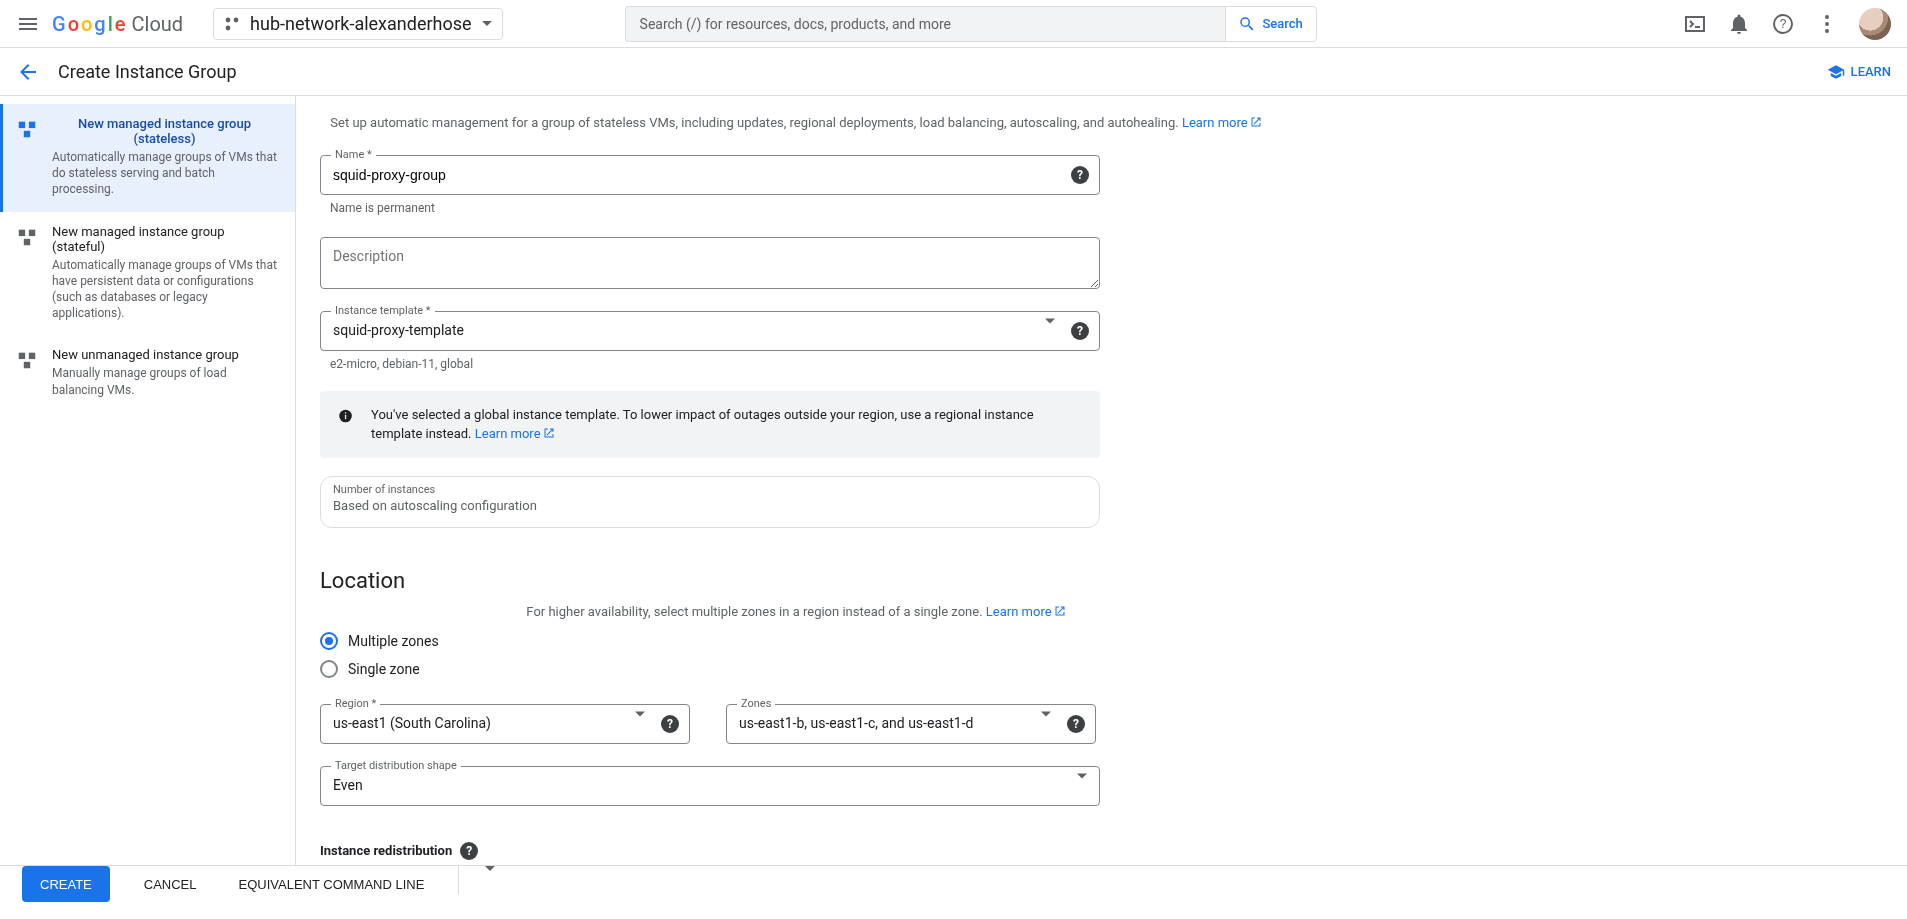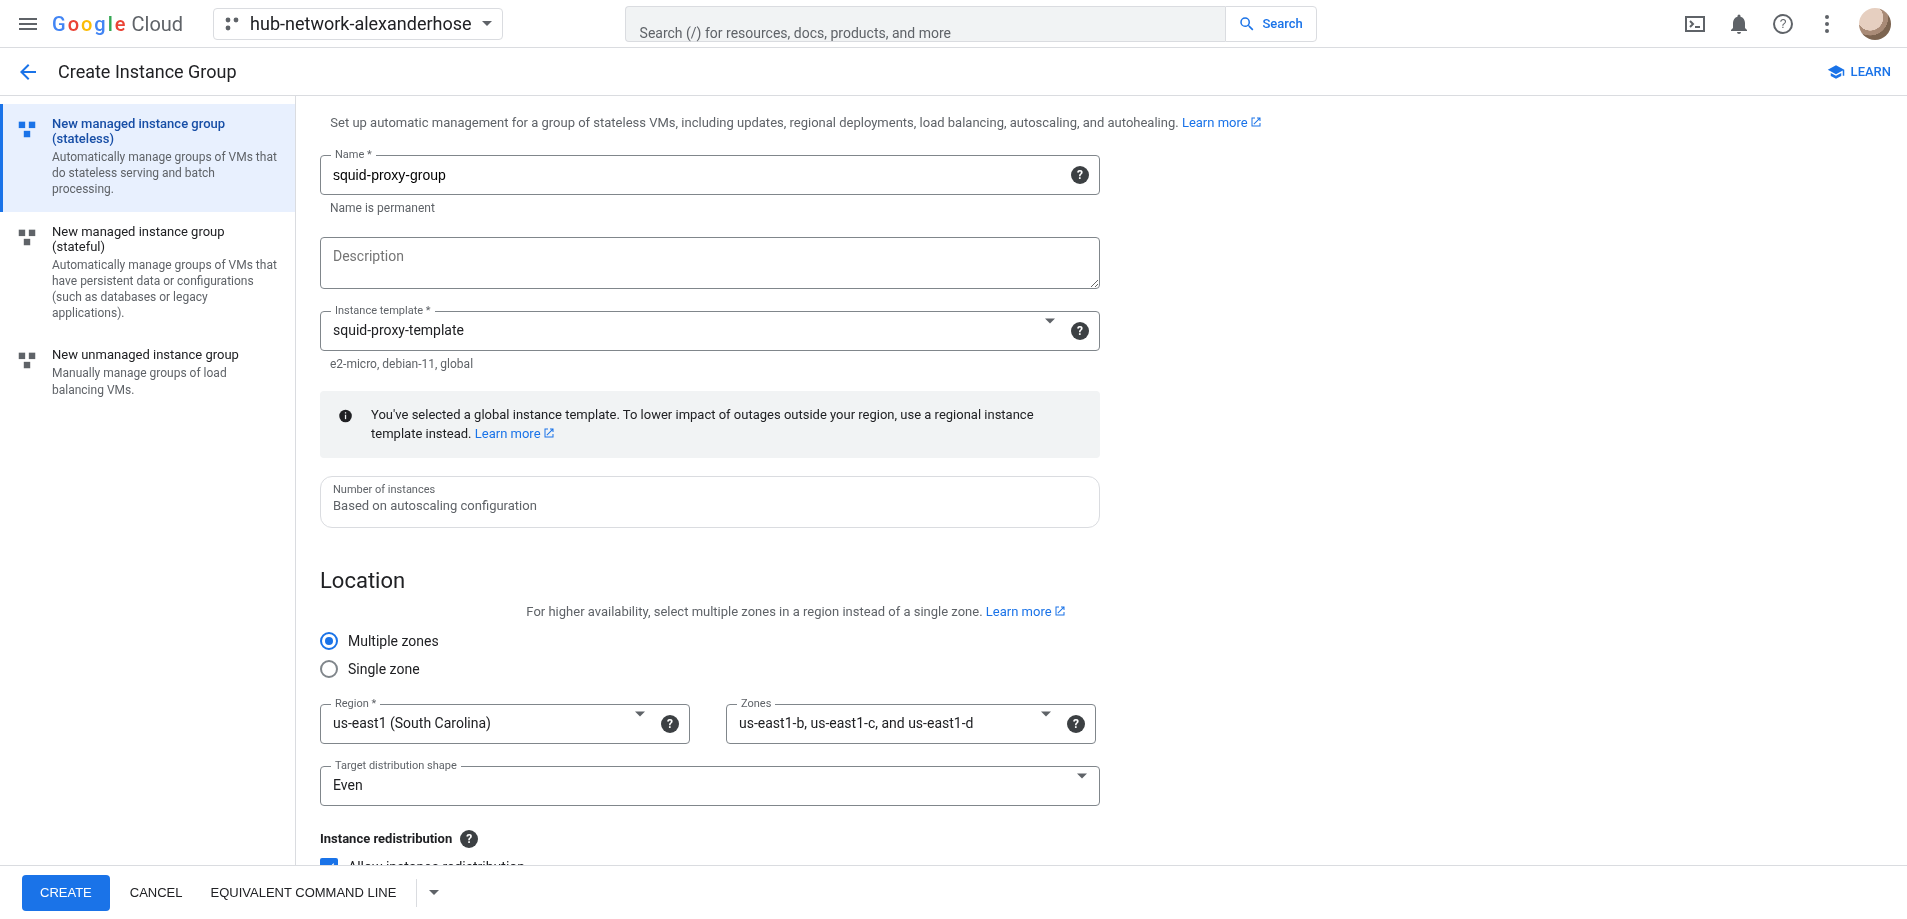--- a/index.html
+++ b/index.html
@@ -25,42 +25,42 @@
   .logo{display:flex;align-items:baseline;gap:2px;font-size:20px;margin-right:18px;}
   .logo .g{font-weight:500;}
   .c1{color:#4285F4}.c2{color:#EA4335}.c3{color:#FBBC05}.c4{color:#4285F4}.c5{color:#34A853}.c6{color:#EA4335}
   .cloud{color:#5f6368;font-weight:400;margin-left:4px;}
   .project-chip{height:32px;border:1px solid var(--border);border-radius:4px;display:flex;align-items:center;padding:0 10px;gap:10px;cursor:pointer;min-width:220px;}
   .project-chip .cubes{width:16px;height:16px;}
   .project-chip .name{font-size:18px;color:var(--text);}
   .caret-down{width:0;height:0;border-left:5px solid transparent;border-right:5px solid transparent;border-top:5px solid #5f6368;margin-left:auto;}
   .spacer{flex:1;}
   .search-wrap{display:flex;height:36px;margin-left:110px;}
-  .search-in{width:600px;background:#f1f3f4;border:1px solid var(--border);border-right:none;border-radius:4px 0 0 4px;display:flex;align-items:flex-end;padding:0 14px;color:#5f6368;font-size:14px;}
+  .search-in{width:600px;background:#f1f3f4;border:1px solid var(--border);border-right:none;border-radius:4px 0 0 4px;display:flex;align-items:center;padding:0 14px;color:#5f6368;font-size:14px;}
   .search-btn{border:1px solid var(--border);border-radius:0 4px 4px 0;width:92px;display:flex;align-items:center;justify-content:center;gap:6px;color:var(--blue);cursor:pointer;background:#fff;font-weight:500;}
   .top-icons{display:flex;align-items:center;gap:20px;margin-right:8px;}
   .icon24{width:24px;height:24px;cursor:pointer;fill:#5f6368;}
   .avatar{width:32px;height:32px;border-radius:50%;background:radial-gradient(circle at 35% 30%,#e6cfc0 0 42%,#a98b77 43% 58%,#7c6450 59% 100%);cursor:pointer;}
 
   
   .subhdr{height:48px;border-bottom:1px solid var(--border);display:flex;align-items:center;padding:0 16px;justify-content:space-between;}
   .subhdr-left{display:flex;align-items:center;gap:18px;}
   .back{width:24px;height:24px;cursor:pointer;}
   .subtitle{font-size:18px;color:var(--text);}
   .learn-chip{display:flex;align-items:center;gap:6px;color:var(--blue);font-weight:500;font-size:13px;cursor:pointer;}
 
   
   .body{display:flex;min-height:820px;}
   .side{width:296px;border-right:1px solid var(--border);padding-top:8px;}
   .side-item{display:flex;gap:14px;padding:12px 18px 14px 16px;position:relative;cursor:pointer;}
   .side-item.sel{background:var(--sel-bg);}
   .side-item.sel::before{content:"";position:absolute;left:0;top:0;bottom:0;width:3px;background:var(--blue);}
   .side-icon{width:22px;height:22px;flex-shrink:0;margin-top:2px;}
   .side-title{font-size:13px;color:var(--text);}
-  .side-item.sel .side-title{color:#174ea6;font-weight:500;}
+  .side-item.sel .side-title{color:#174ea6;font-weight:500;text-align:center;}
   .side-desc{font-size:12px;color:var(--text2);margin-top:3px;line-height:1.35;}
 
   
   .main{flex:1;padding:18px 24px 40px 24px;max-width:1000px;}
   .intro{color:var(--text2);font-size:13px;line-height:1.45;text-align:center;}
   a.lm{color:var(--link);text-decoration:none;}
   .ext{display:inline-block;width:12px;height:12px;vertical-align:-1px;margin-left:2px;}
 
   .field{position:relative;border:1px solid #80868b;border-radius:4px;height:40px;margin-top:22px;width:780px;}
   .field .flabel{position:absolute;top:-8px;left:10px;background:#fff;padding:0 4px;font-size:11px;color:var(--text2);}
@@ -88,27 +88,27 @@
   h2.section{font-size:22px;font-weight:400;margin:40px 0 10px 0;}
 
   .radio-row{display:flex;align-items:center;gap:10px;margin-top:10px;font-size:14px;cursor:pointer;}
   .radio{width:18px;height:18px;border-radius:50%;border:2px solid #80868b;position:relative;}
   .radio.sel{border-color:var(--blue);}
   .radio.sel::after{content:"";position:absolute;inset:3px;border-radius:50%;background:var(--blue);}
 
   .row2{display:flex;gap:36px;margin-top:4px;}
   .row2 .field{width:370px;}
 
-  .bold{font-weight:700;font-size:13px;margin-top:24px;display:flex;align-items:center;gap:8px;}
+  .bold{font-weight:700;font-size:13px;margin-top:36px;display:flex;align-items:center;gap:8px;}
 
   .cb-row{display:flex;align-items:center;gap:10px;margin-top:10px;font-size:14px;}
   .cb{width:18px;height:18px;border-radius:2px;background:var(--blue);display:flex;align-items:center;justify-content:center;}
 
   
-  .footer{position:fixed;bottom:0;left:0;right:0;height:54px;border-top:1px solid var(--border);background:#fff;display:flex;align-items:center;padding:0 22px;gap:12px;}
+  .footer{position:fixed;bottom:0;left:0;right:0;height:54px;border-top:1px solid var(--border);background:#fff;display:flex;padding:0 22px;gap:26px;}
   .btn-primary{background:var(--blue);color:#fff;border:none;border-radius:4px;height:36px;padding:0 18px;font-weight:500;font-size:13px;cursor:pointer;}
   .btn-flat{background:none;border:none;color:var(--text);font-weight:500;font-size:13px;cursor:pointer;height:36px;padding:0 8px;}
   .footer .sep{width:1px;height:28px;background:var(--border);}
 </style>
 </head>
 <body>
 
 <div class="topbar">
   <div class="hamburger">
     <svg viewBox="0 0 24 24">

